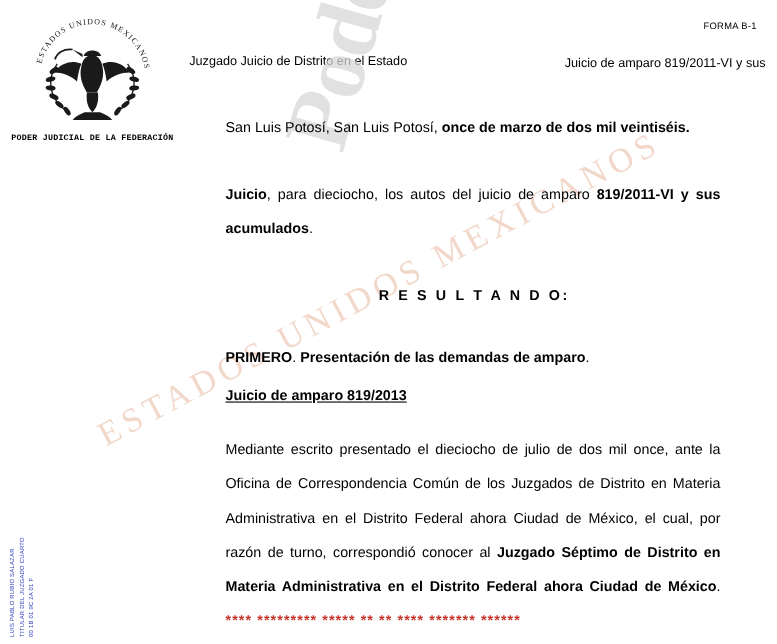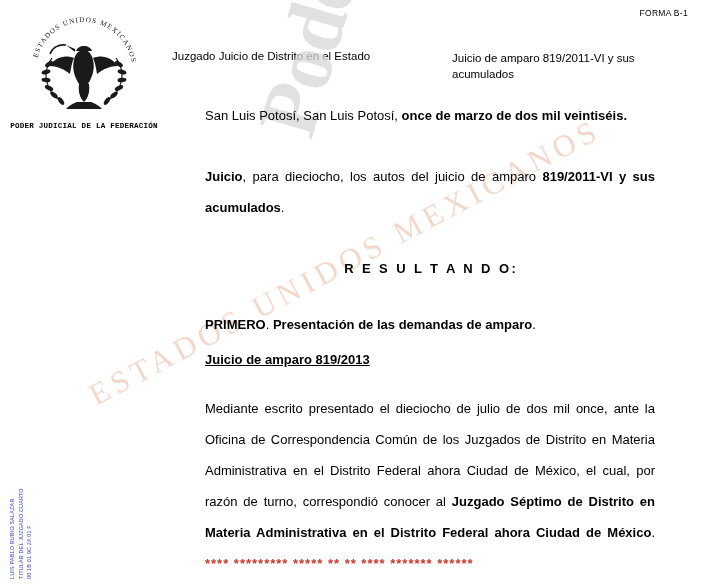--- a/index.html
+++ b/index.html
@@ -58,39 +58,39 @@
     transform-origin: left top;
     letter-spacing: -2px;
     opacity: 0.75;
     white-space: nowrap;
   }
 
   
   .forma-code {
     position: absolute;
     right: 18px;
-    top: 8px;
+    top: 18px;
     font-size: 8.5px;
     letter-spacing: 0.3px;
     color: #000;
     margin-left: 13px;
   }
   .court-line {
     position: absolute;
     left: 172px;
     top: 50px;
     font-size: 11.5px;
   }
   .case-line {
     position: absolute;
-    left: 452px;
+    left: 464px;
     top: 50px;
     width: 232px;
     font-size: 11.5px;
-    text-align: left;
+    text-align: right;
     line-height: 16px;
   }
 
   
   .emblem-wrap {
     position: absolute;
     left: 8px;
     top: 14px;
     width: 152px;
     text-align: center;
@@ -171,21 +171,20 @@
   <div class="wm-seal">
     <div class="ring-text wm-ring-1">ESTADOS UNIDOS MEXICANOS</div>
   </div>
   <div class="wm-poder">Poder Judicial</div>
 </div>
 
 <div class="forma-code">FORMA B-1</div>
 <div class="court-line">Juzgado Juicio de Distrito en el Estado</div>
 <div class="case-line">
   <div>Juicio de amparo 819/2011-VI y sus</div>
-  <div>acumulados</div>
 </div>
 
 <div class="emblem-wrap">
   <div class="emblem">
     <svg viewBox="0 0 124 104" width="124" height="104" aria-hidden="true">
 
       <defs>
         <path id="arcTop" d="M 14,56 A 48,48 0 0 1 110,56"></path>
         <path id="arcBot" d="M 18,56 A 44,44 0 0 0 106,56"></path>
       </defs>

